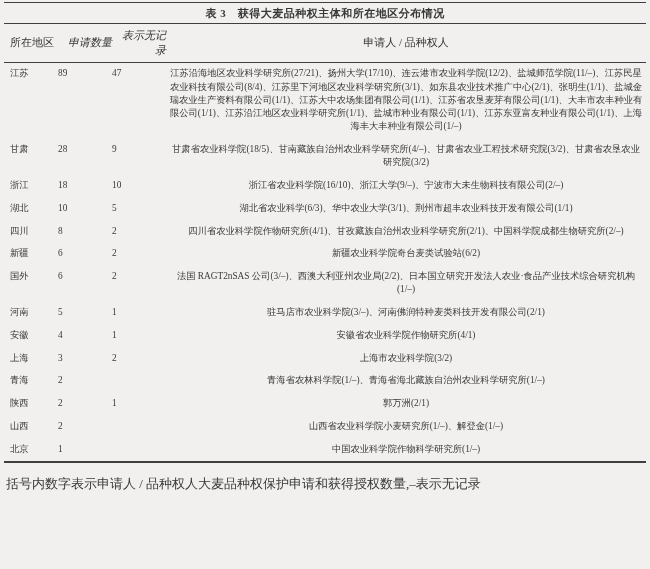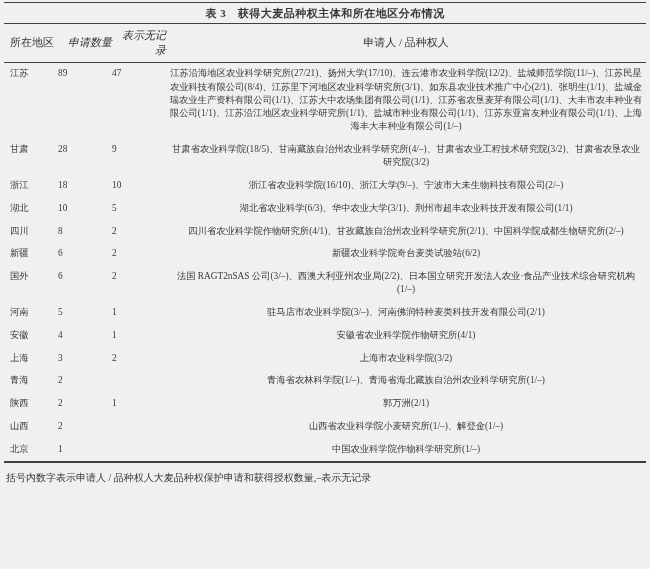--- a/index.html
+++ b/index.html
@@ -42,23 +42,23 @@
   tbody td{
     font-size:9.3px;
     line-height:13.2px;
     padding:4.8px 0;
     vertical-align:top;
   }
   td.col-region{text-align:left;padding-left:6px;}
   td.col-num{text-align:left;}
   td.col-applicants{text-align:center;padding-left:2px;padding-right:2px;}
   .footnote{
-    font-size:10px;
+    font-size:13px;
     line-height:12px;
-    padding:9px 2px 0;
+    padding:15px 2px 0;
     text-align:left;
     color:#383838;
   }
 </style>
 </head>
 <body>
 
 <div class="page">
   <div class="top-rule"></div>
   <div class="title">表 3　获得大麦品种权主体和所在地区分布情况</div>

